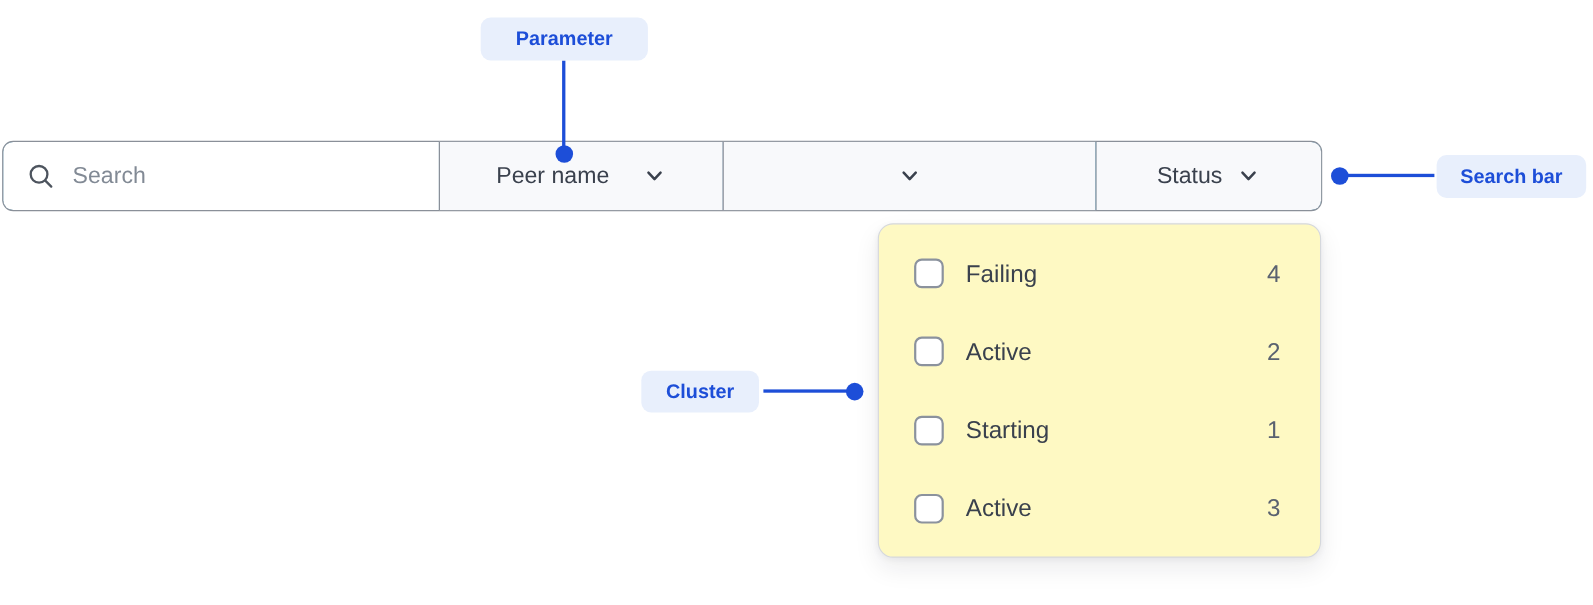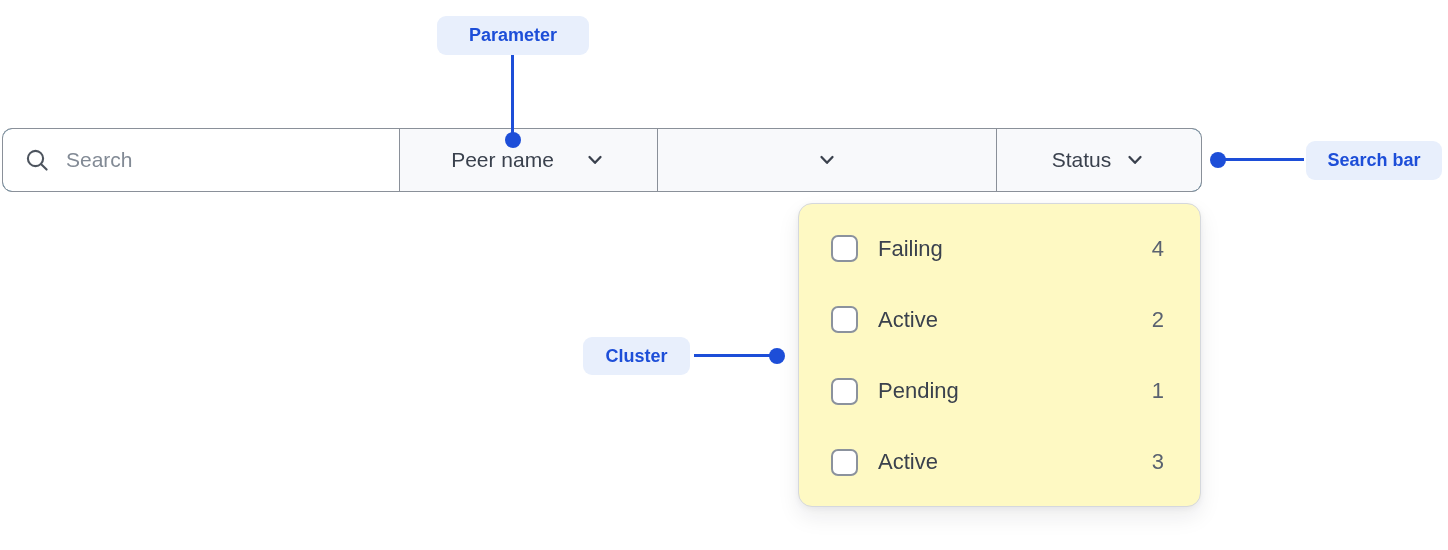--- a/index.html
+++ b/index.html
@@ -175,21 +175,21 @@
     <span class="option-label">Failing</span>
     <span class="option-count">4</span>
   </div>
   <div class="option-row">
     <div class="checkbox"></div>
     <span class="option-label">Active</span>
     <span class="option-count">2</span>
   </div>
   <div class="option-row">
     <div class="checkbox"></div>
-    <span class="option-label">Pending</span>
+    <span class="option-label">Starting</span>
     <span class="option-count">1</span>
   </div>
   <div class="option-row">
     <div class="checkbox"></div>
     <span class="option-label">Active</span>
     <span class="option-count">3</span>
   </div>
 </div>
 
 </body></html>

